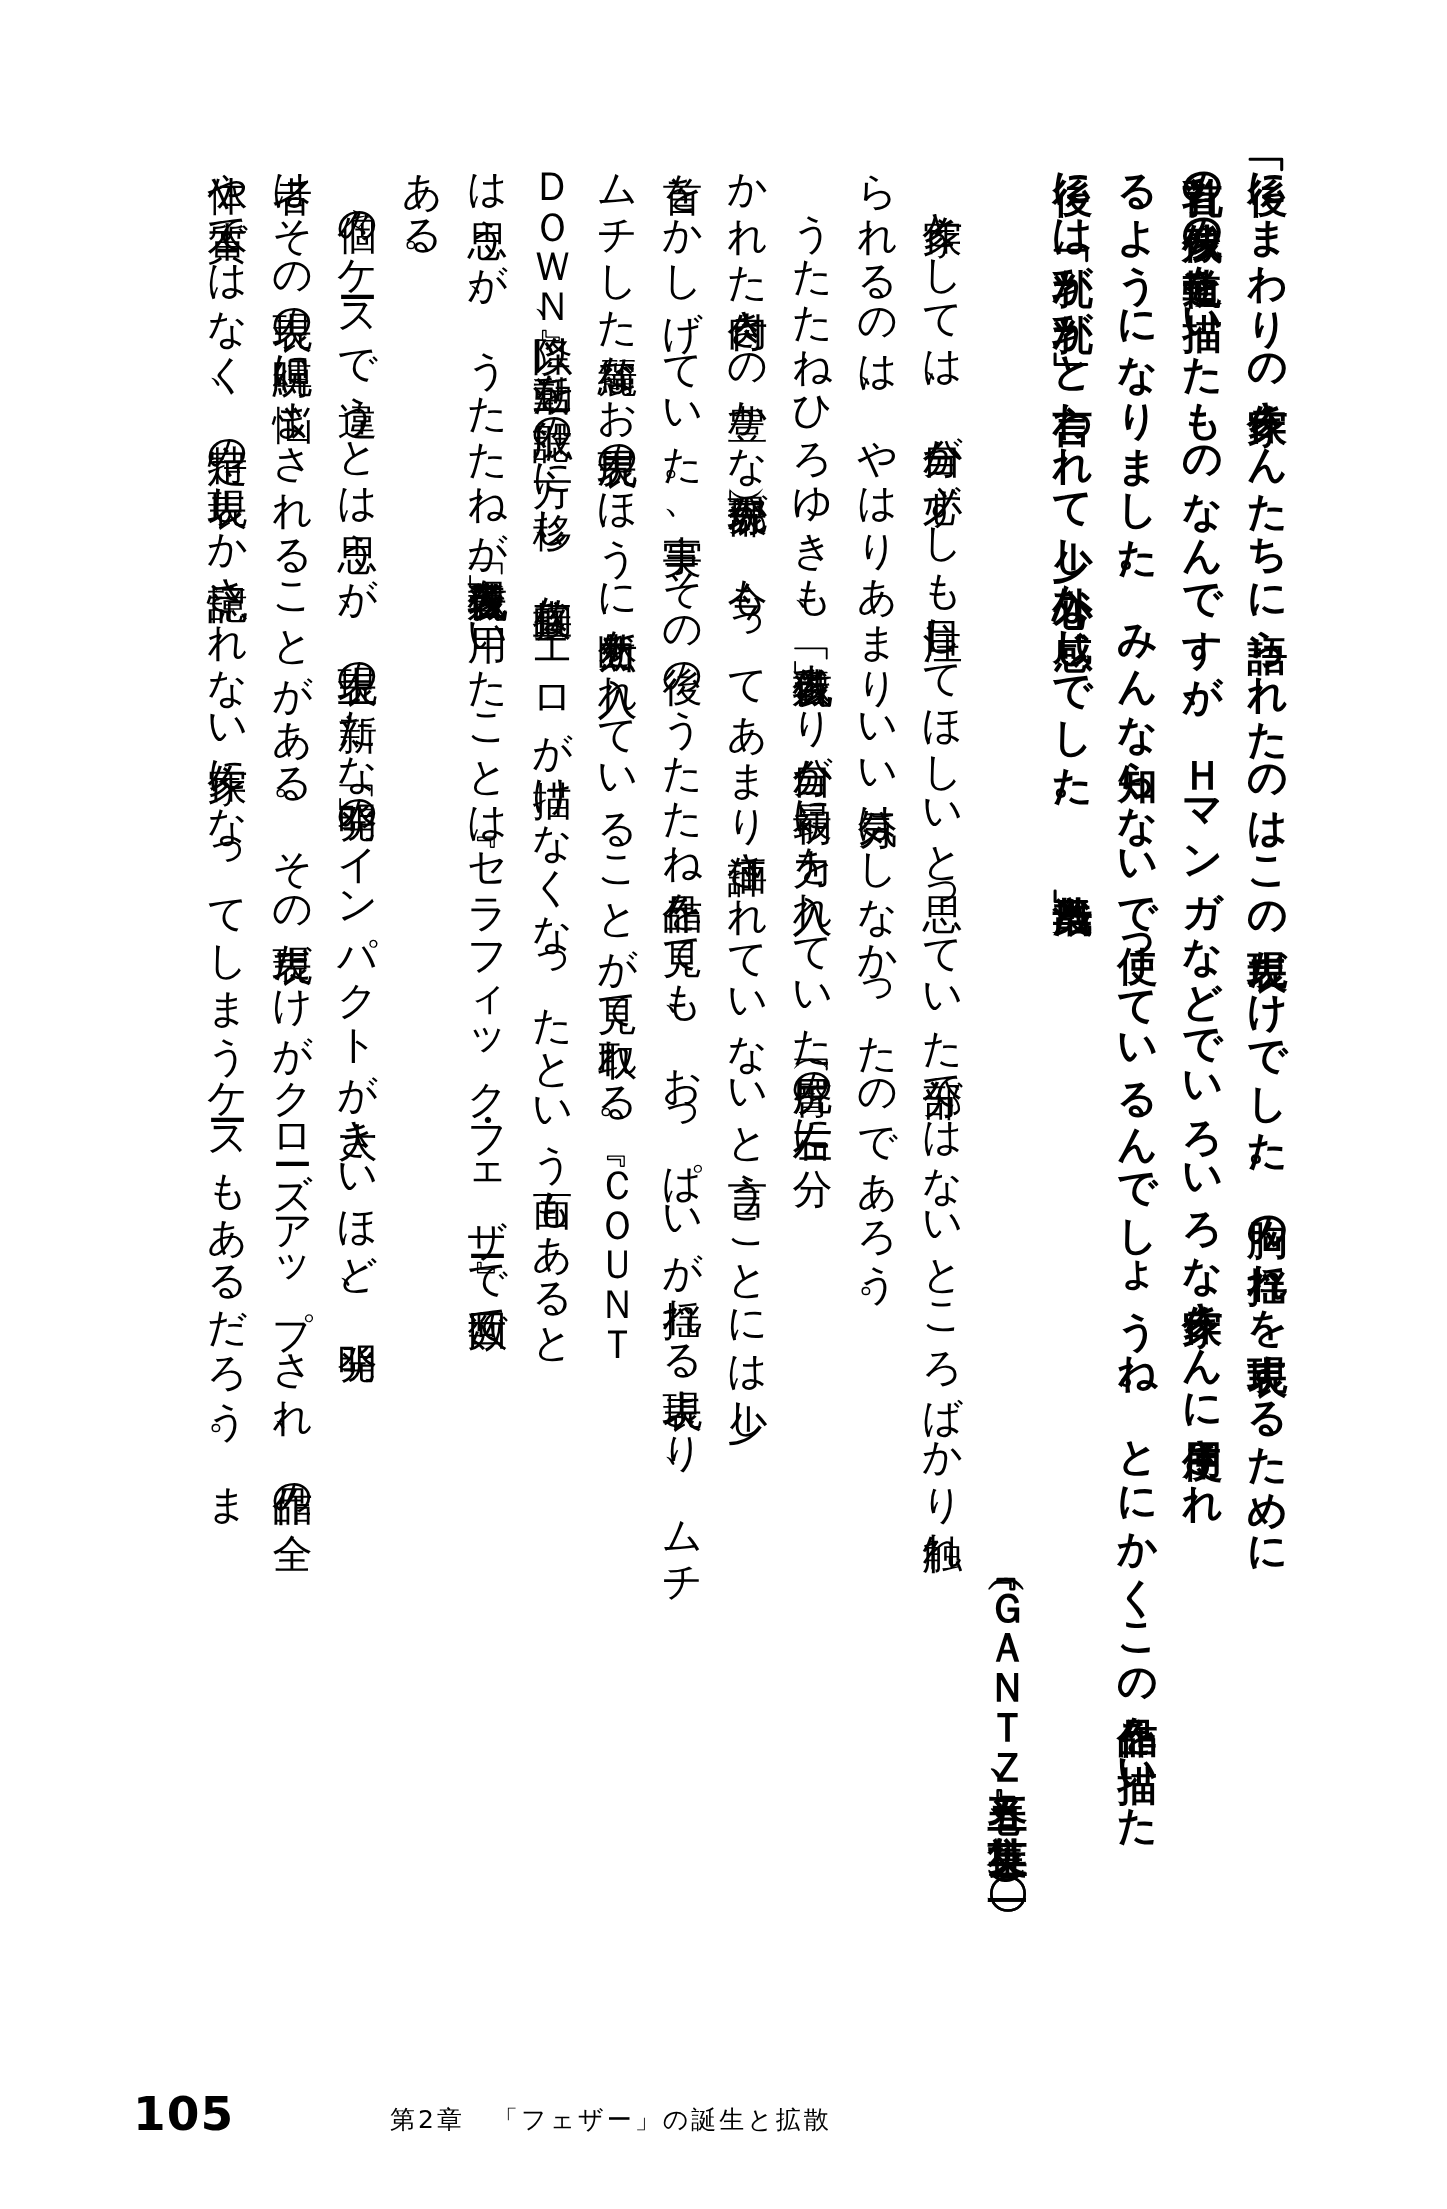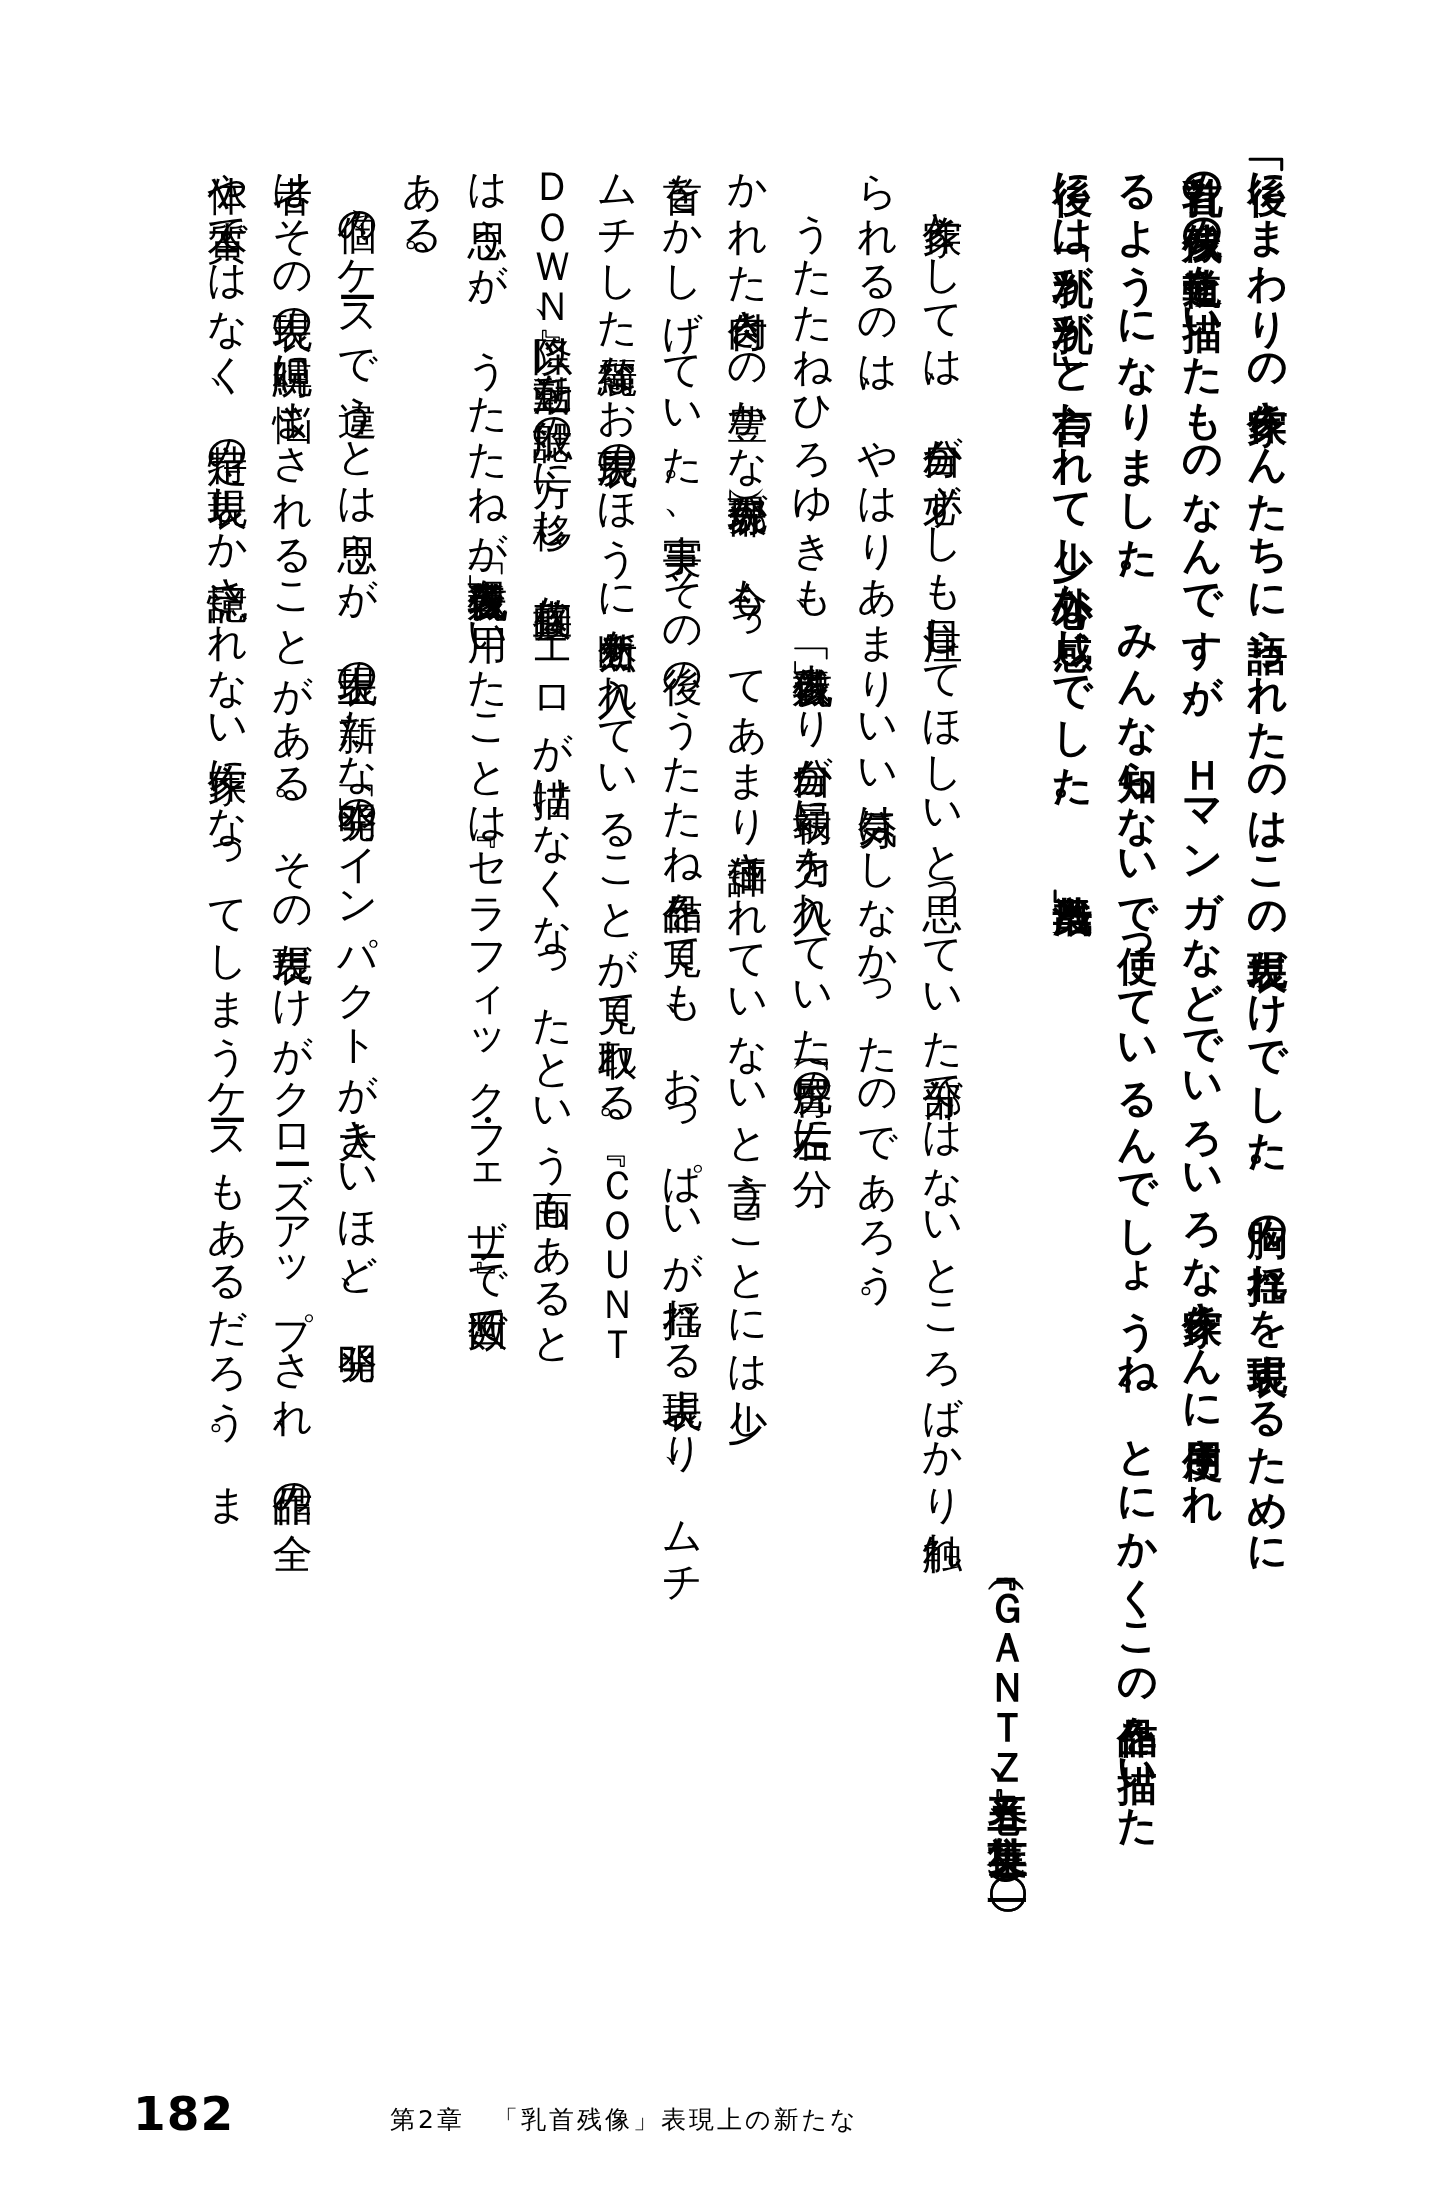--- a/index.html
+++ b/index.html
@@ -85,16 +85,16 @@
     <p class="mincho">首をかしげていた。事実、その後のうたたね作品を見ても、おっぱいが揺れる表現より、ムチ</p>
     <p class="mincho">ムチした綺麗なお尻表現のほうに断然力を入れていることが見て取れる。『ＣＯＵＮＴ</p>
     <p class="mincho">ＤＯＷＮ』以降、活動を一般誌の方に移し、直接的なエロが描けなくなったという面もあると</p>
     <p class="mincho">は思うが、うたたねが「乳首残像」表現を用いたことは『セラフィック・フェザー』で数回で</p>
     <p class="mincho">ある。</p>
     <p class="mincho indent">個々のケースで違うとは思うが、表現上の新たな「発明」のインパクトが大きいほど、発明</p>
     <p class="mincho">者はその表現の呪縛に悩まされることがある。その表現だけがクローズアップされ、作品の全</p>
     <p class="mincho">体や本質ではなく、特定の表現しか記憶されない作家になってしまうケースもあるだろう。ま</p>
   </div>
 
-  <div class="page-number">182</div>
-  <div class="chapter-footer">第2章　「乳首残像」表現上の新たな</div>
+  <div class="page-number">105</div>
+  <div class="chapter-footer">第2章　「フェザー」の誕生と拡散</div>
 
 </div>
 
 </body></html>

